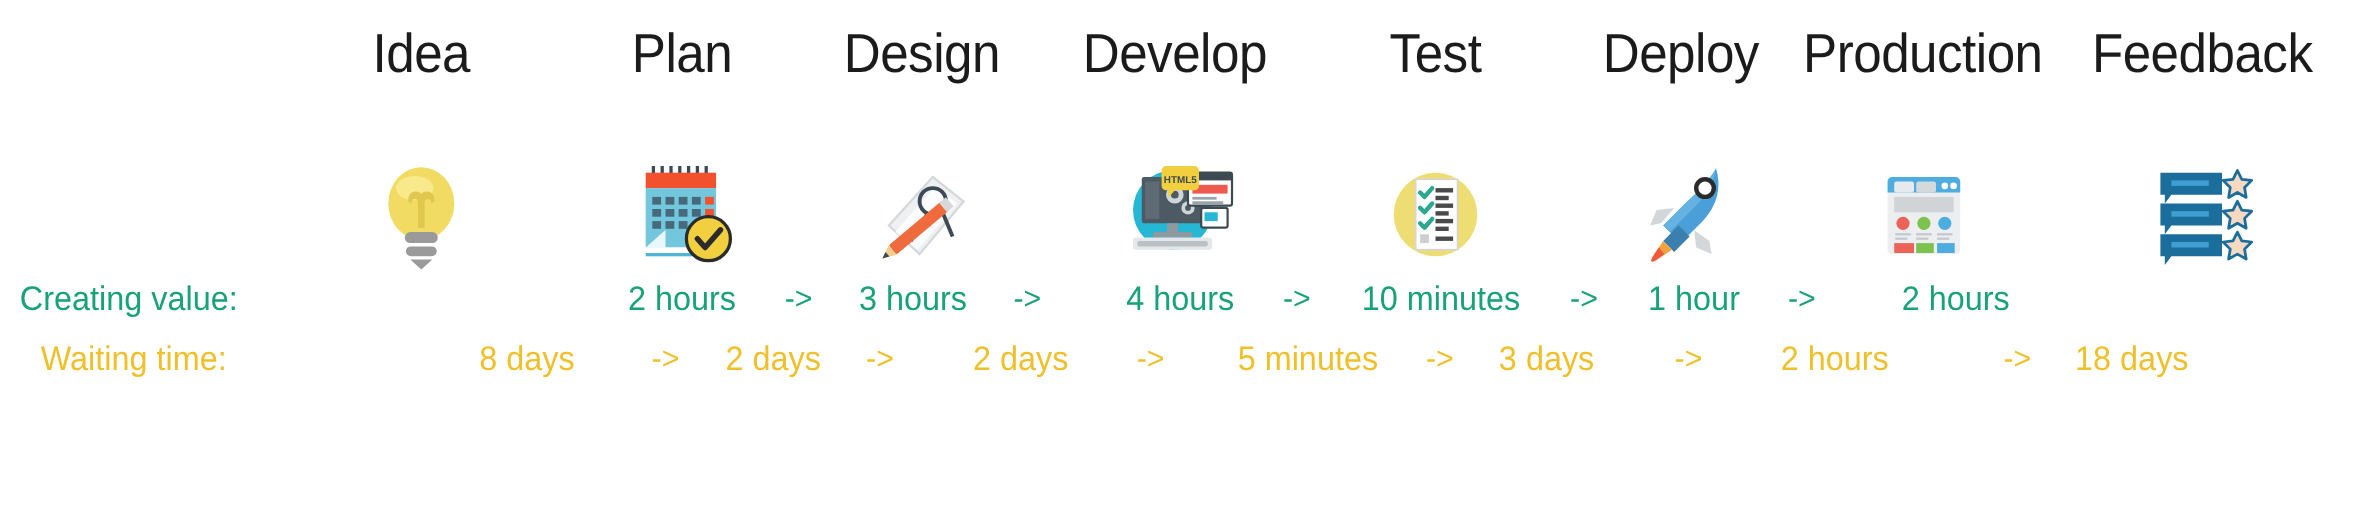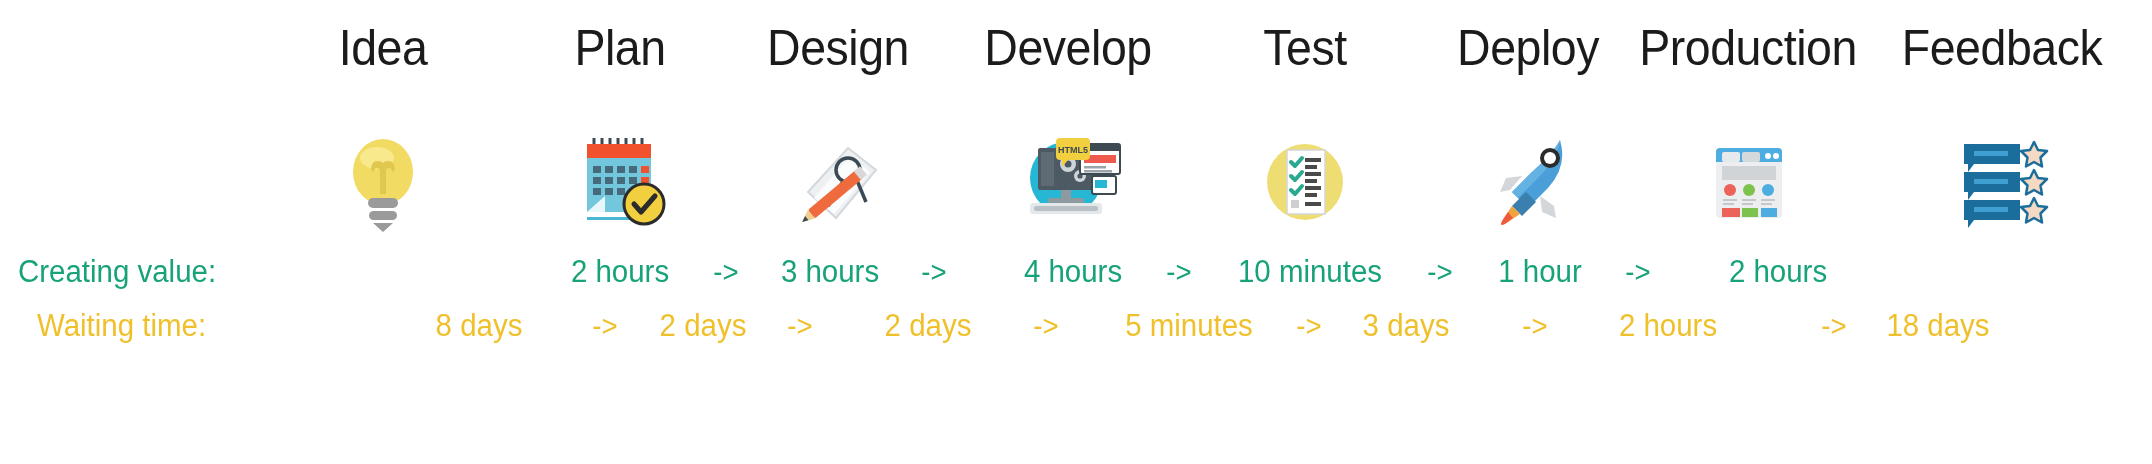--- a/index.html
+++ b/index.html
@@ -37,21 +37,21 @@
     line-height: 56px;
     font-weight: 400;
     color: #1b1b1b;
     letter-spacing: -0.5px;
     font-family: "Liberation Sans Narrow", "Liberation Sans", sans-serif;
     transform: translateX(-50%) scaleX(0.93);
   }
 
   
   .stage-icon {
-    top: 130px;
+    top: 143px;
     width: 120px;
     height: 104px;
     transform: translateX(-50%);
     text-align: center;
   }
   .stage-icon svg { display: block; width: 120px; height: 104px; }
 
   
   .row-label {
     position: absolute;

